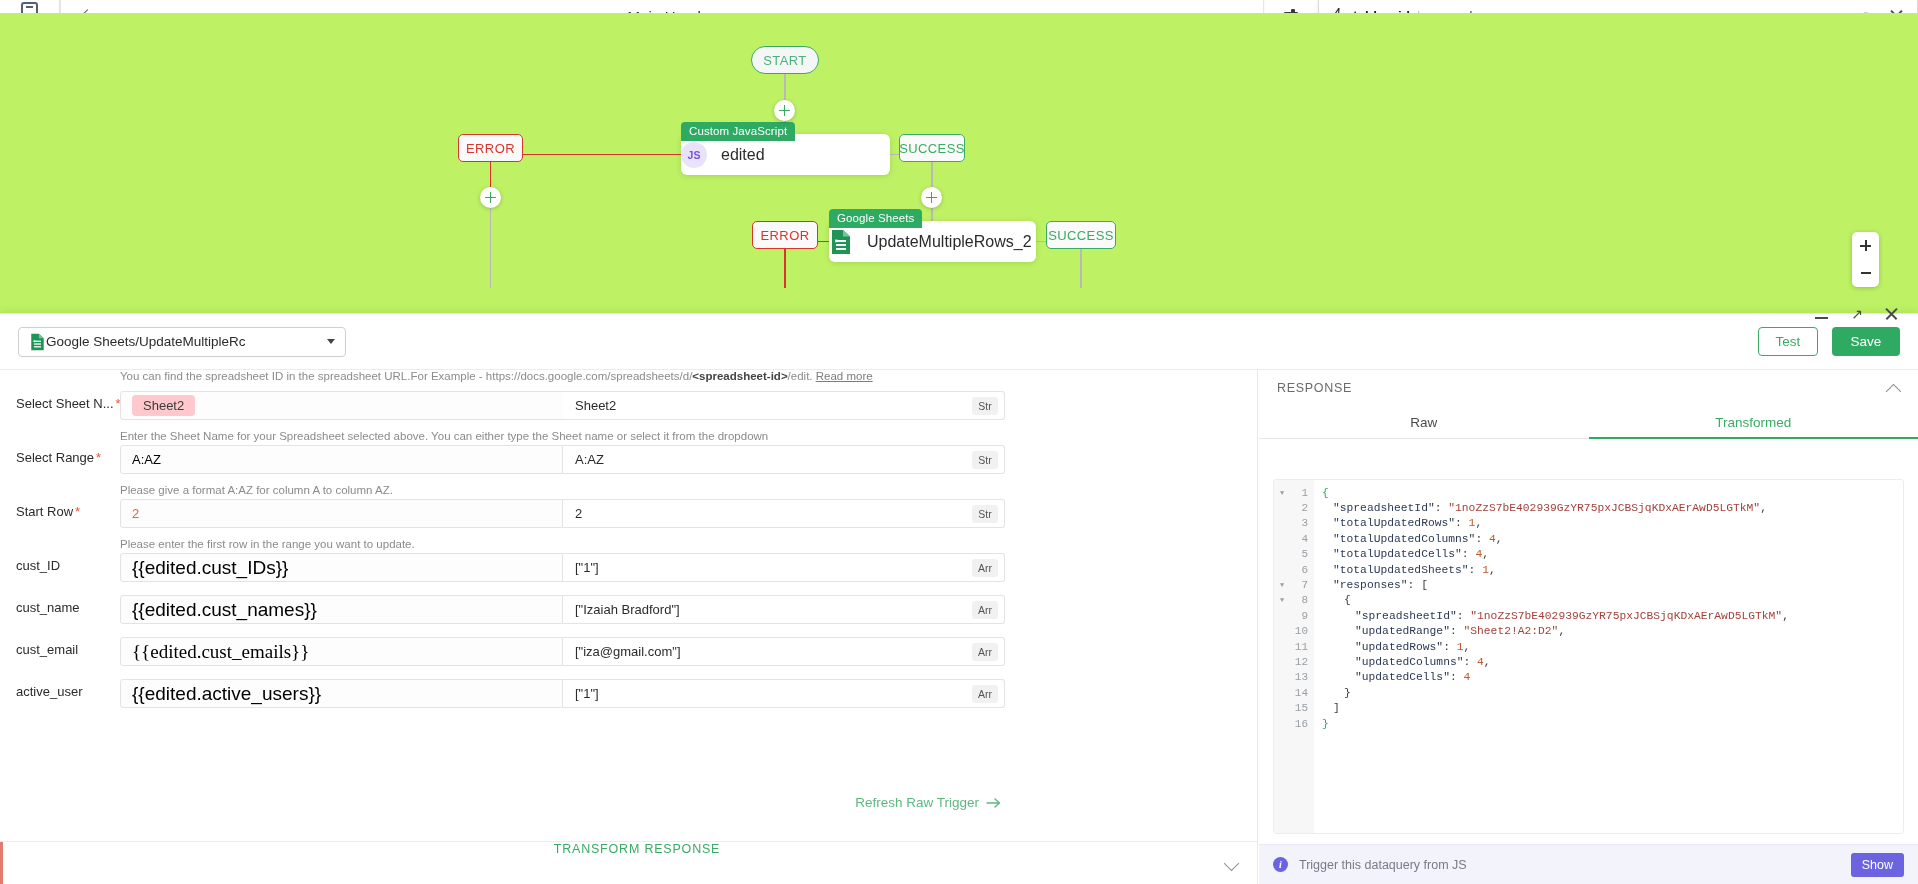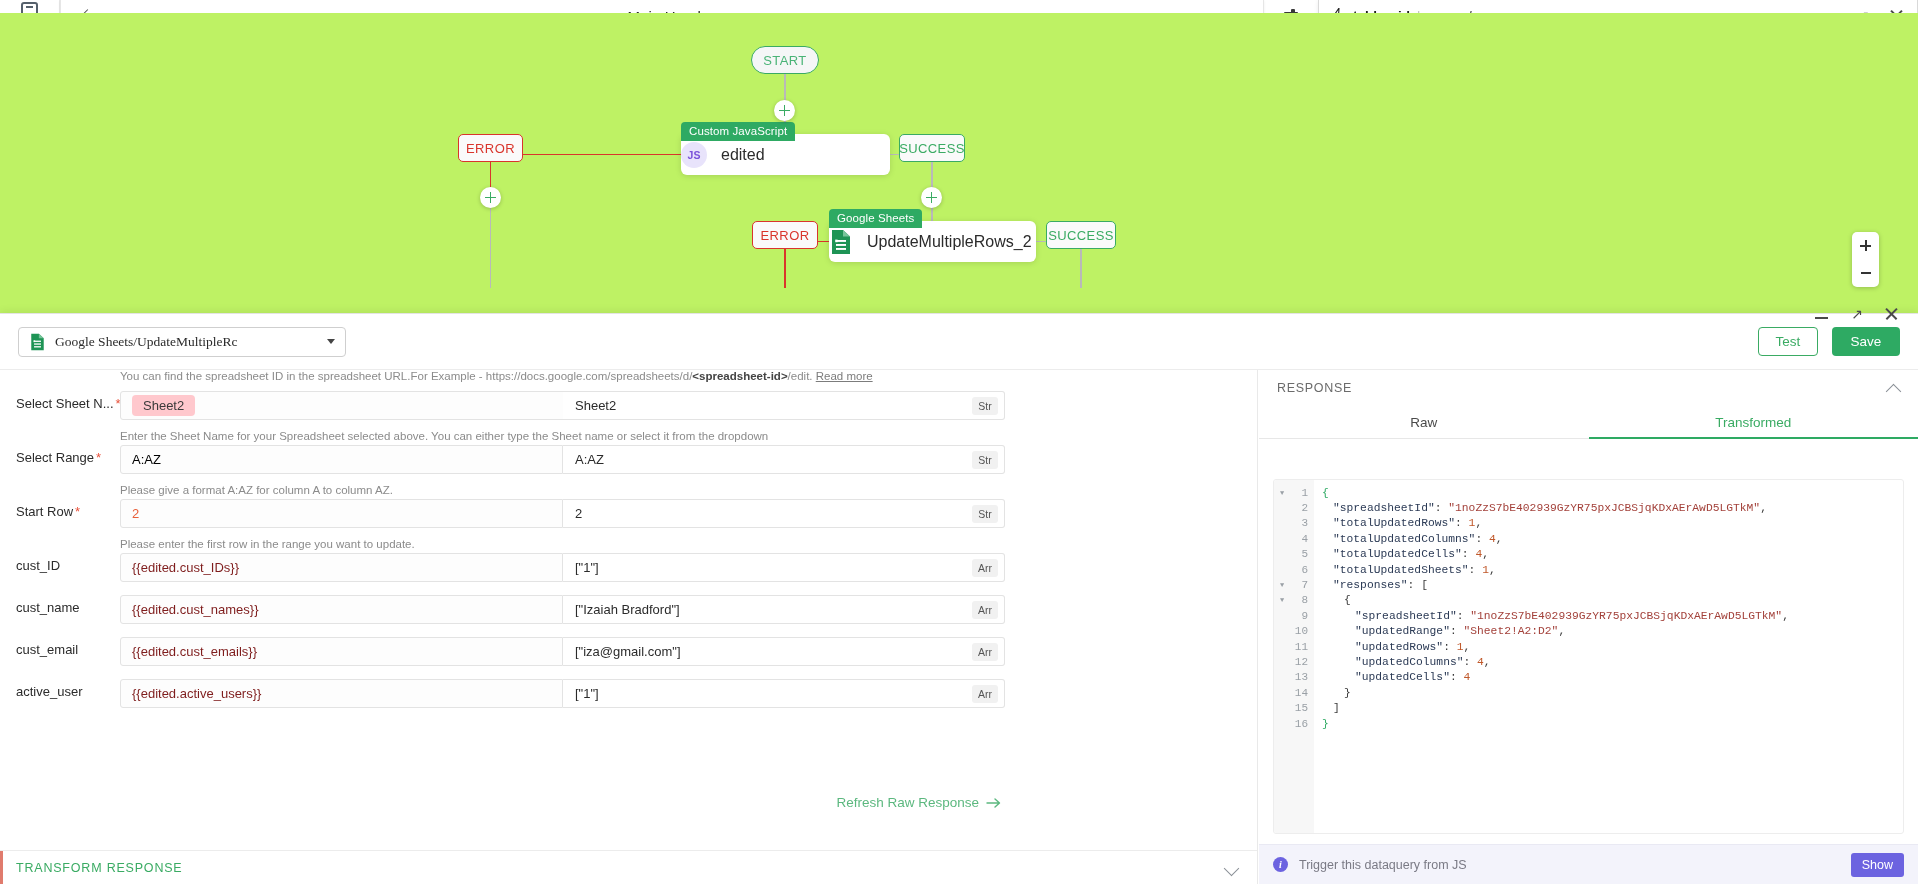--- a/index.html
+++ b/index.html
@@ -129,21 +129,21 @@
   }
   .panel-head {
     position:absolute; left:0; top:0; width:1918px; height:56px;
     display:flex; align-items:center; border-bottom:1px solid #ececec;
   }
   .query-select {
     margin-left:18px; width:328px; height:30px; border:1px solid #cfcfcf; border-radius:4px;
     display:flex; align-items:center; padding:0 10px; background:#fff; cursor:pointer;
   }
   .query-select .gs-badge-sm { width:17px; height:18px; flex:none; }
-  .query-select .qs-label { font-size:13.5px; color:#2b2b2b; margin-left:9px; flex:1;font-family:Liberation Serif, serif; }
+  .query-select .qs-label { font-size:13.5px; color:#2b2b2b; flex:1; }
   .caret-down { width:0;height:0; border-left:4.5px solid transparent; border-right:4.5px solid transparent; border-top:5.5px solid #444; }
 
   .panel-winctl { position:absolute; right:18px; top:-8px; display:flex; gap:19px; align-items:center; }
 
   .btn-test {
     position:absolute; right:100px; top:13px; width:60px; height:29px;
     border:1px solid #3aab63; border-radius:4px; background:#fff; color:#3aab63;
     font-size:13.5px; display:flex; align-items:center; justify-content:center; cursor:pointer;
     font-family:"Liberation Sans", sans-serif;
   }
@@ -185,21 +185,21 @@
   .chev { width:9px; height:9px; position:relative; }
   .chev::before {
     content:""; position:absolute; left:0; top:1px; width:7px; height:7px;
     border-right:1.4px solid #707070; border-bottom:1.4px solid #707070;
     transform: rotate(45deg);
   }
 
   .token-pill {
     background:#ffc8cd; color:#3a3a3a; font-size:13px; padding:3px 11px; border-radius:4px;
   }
-  .binding { color:#7f1d1d; font-size:13px; }
+  .binding { color:#000000; font-size:19px; }
   .val-orange { color:#e8603a; font-size:13px; }
 
   .field-eval {
     position:absolute; left:563px; top:0; width:442px; height:29px;
     border:1px solid #e3e3e3; border-left:none; border-radius:0 3px 3px 0; background:#ffffff;
     display:flex; align-items:center; padding-left:12px; font-size:13px; color:#2b2b2b;
   }
   .type-badge {
     position:absolute; right:6px; top:5px; height:18px; min-width:26px; padding:0 5px;
     background:#f1f1f1; border-radius:3px; font-size:10.5px; color:#555;
@@ -207,23 +207,23 @@
   }
   .hint {
     position:absolute; left:120px; font-size:11.5px; color:#8b8b8b; white-space:nowrap;
   }
 
   .refresh-link {
     position:absolute; right:255px; top:425px; font-size:13.5px; color:#5cb87f; cursor:pointer;
     display:flex; align-items:center; gap:7px;
   }
   .transform-bar {
-    position:absolute; left:0; bottom:0px; width:1258px; height:35px;
+    position:absolute; left:0; bottom:0px; width:1258px; height:44px;
     border-top:1px solid #ececec; border-bottom:1px solid #ececec;
-    display:flex; align-items:center; background:#fff;
+    display:flex; align-items:center; background:#fff;flex-direction:column;
   }
   .transform-bar .tb-accent { position:absolute; left:0; top:0; width:3px; height:100%; background:#e07b6d; }
   .transform-title { margin-left:16px; font-size:12.5px; color:#3aab63; letter-spacing:0.8px; }
   .chev-down-big { margin-left:auto; margin-right:20px; width:13px; height:13px; position:relative; cursor:pointer; }
   .chev-down-big::before {
     content:""; position:absolute; left:1px; top:2px; width:10px; height:10px;
     border-right:1.6px solid #8a8f96; border-bottom:1.6px solid #8a8f96; transform:rotate(45deg);
   }
 
   
@@ -471,42 +471,42 @@
           <span class="binding">{{edited.cust_names}}</span>
         </div>
         <div class="field-eval">
           <span>["Izaiah Bradford"]</span>
           <span class="type-badge">Arr</span>
         </div>
       </div>
 
       <div class="field-row" style="top:267px;">
         <span class="field-label">cust_email</span>
-        <div class="field-input" style="width:443px;">
+        <div class="field-input" style="width:443px;font-family:Liberation Serif, serif;">
           <span class="binding">{{edited.cust_emails}}</span>
         </div>
         <div class="field-eval">
           <span>["iza@gmail.com"]</span>
           <span class="type-badge">Arr</span>
         </div>
       </div>
 
       <div class="field-row" style="top:309px;">
         <span class="field-label">active_user</span>
         <div class="field-input" style="width:443px;">
           <span class="binding">{{edited.active_users}}</span>
         </div>
         <div class="field-eval">
           <span>["1"]</span>
           <span class="type-badge">Arr</span>
         </div>
       </div>
 
       <div class="refresh-link">
-        <span>Refresh Raw Response</span>
+        <span>Refresh Raw Trigger</span>
         <svg width="16" height="12" viewBox="0 0 16 12">
           <path d="M1 6 H13 M9 2 L13.5 6 L9 10" fill="none" stroke="#5cb87f" stroke-width="1.4" stroke-linecap="round" stroke-linejoin="round"></path>
         </svg>
       </div>
 
       <div class="transform-bar">
         <div class="tb-accent"></div>
         <div class="transform-title">TRANSFORM RESPONSE</div>
         <div class="chev-down-big"></div>
       </div>

